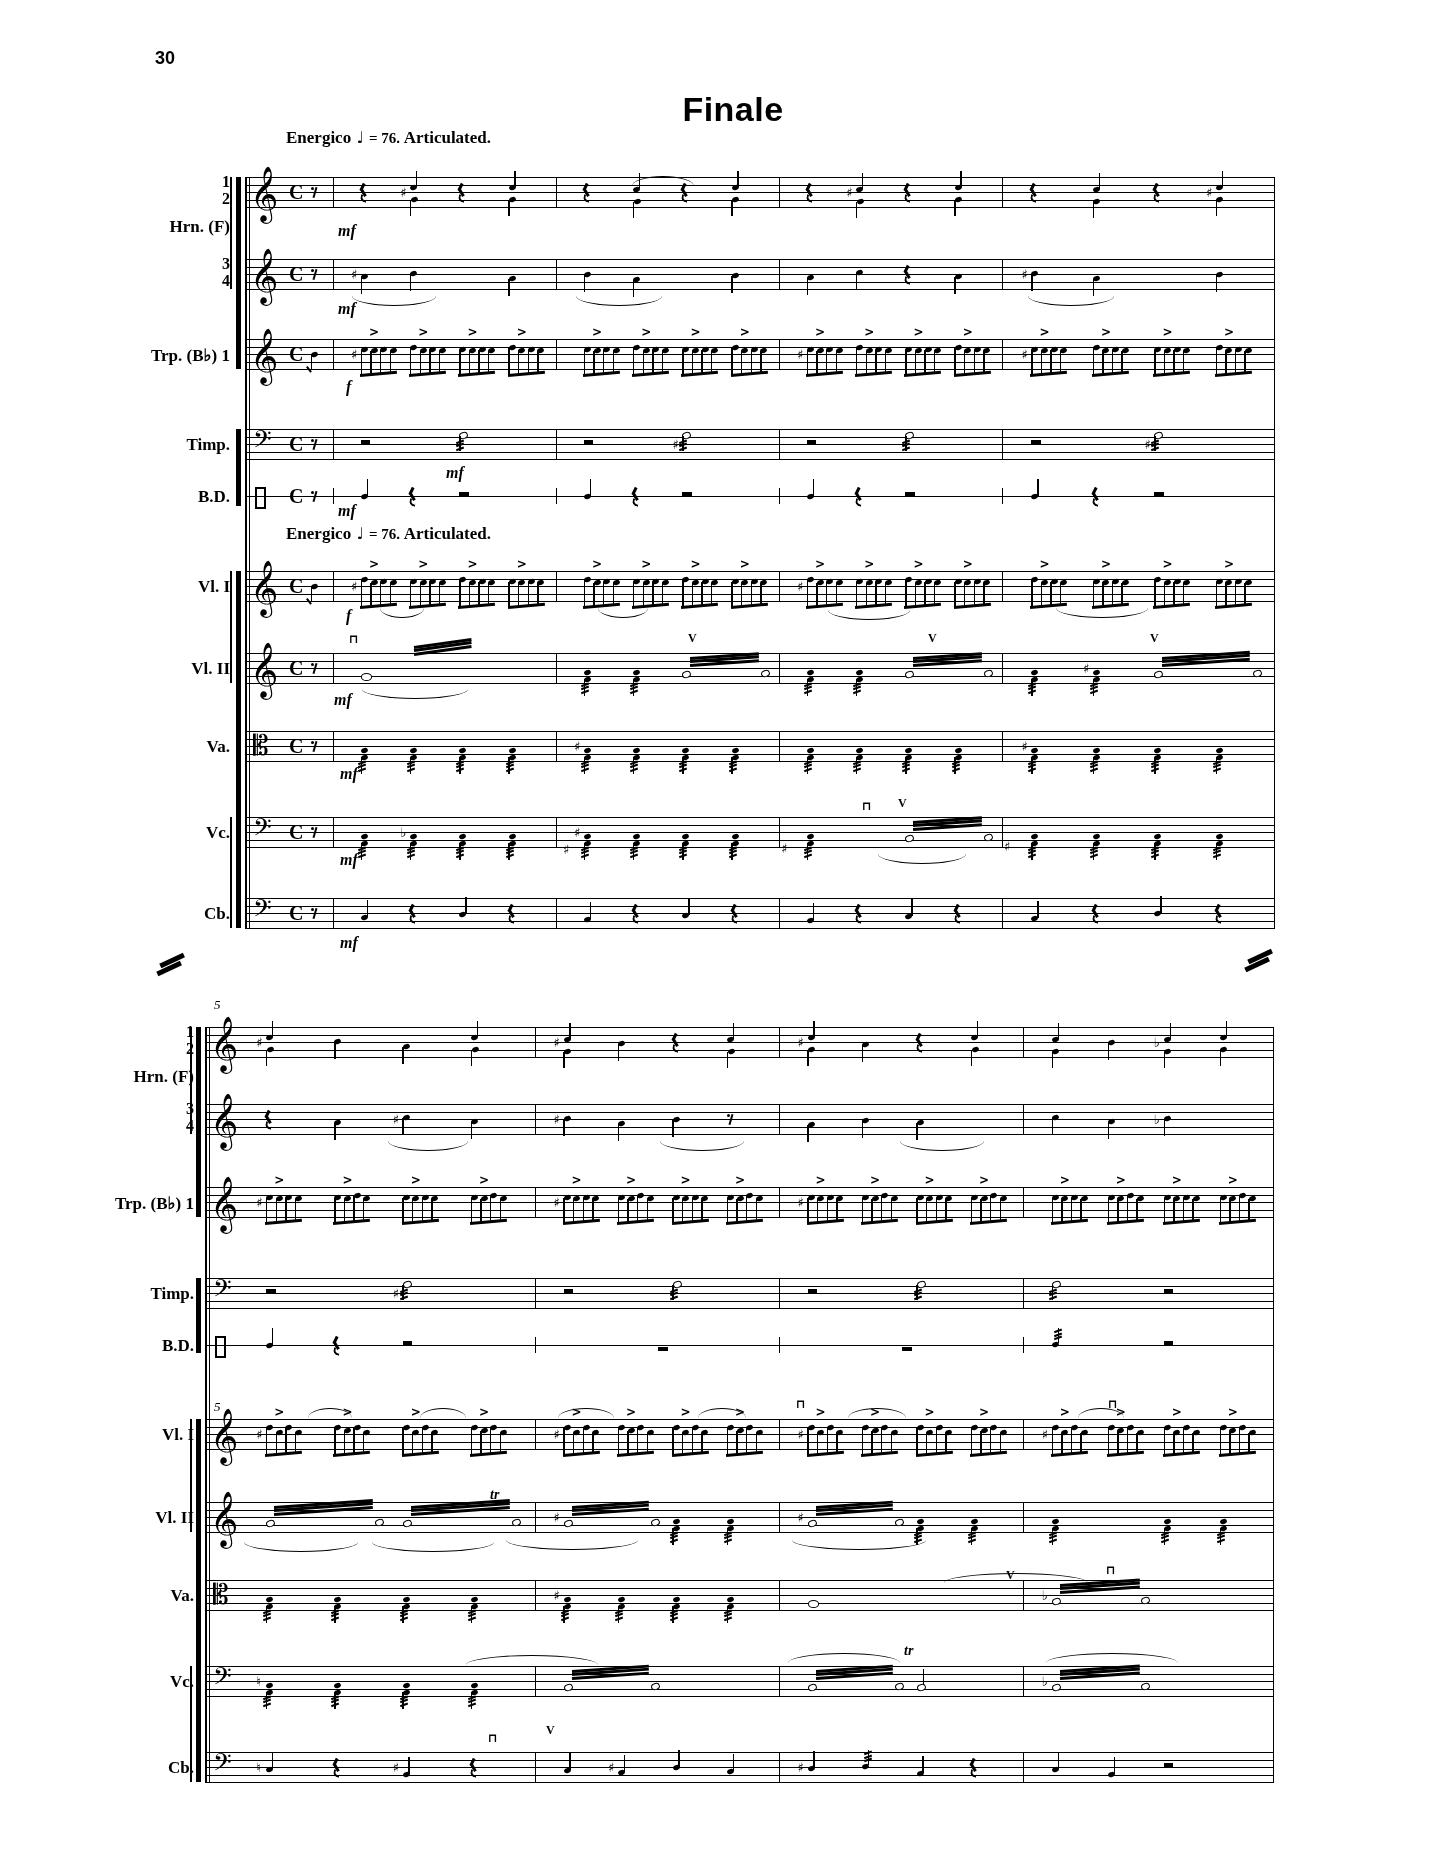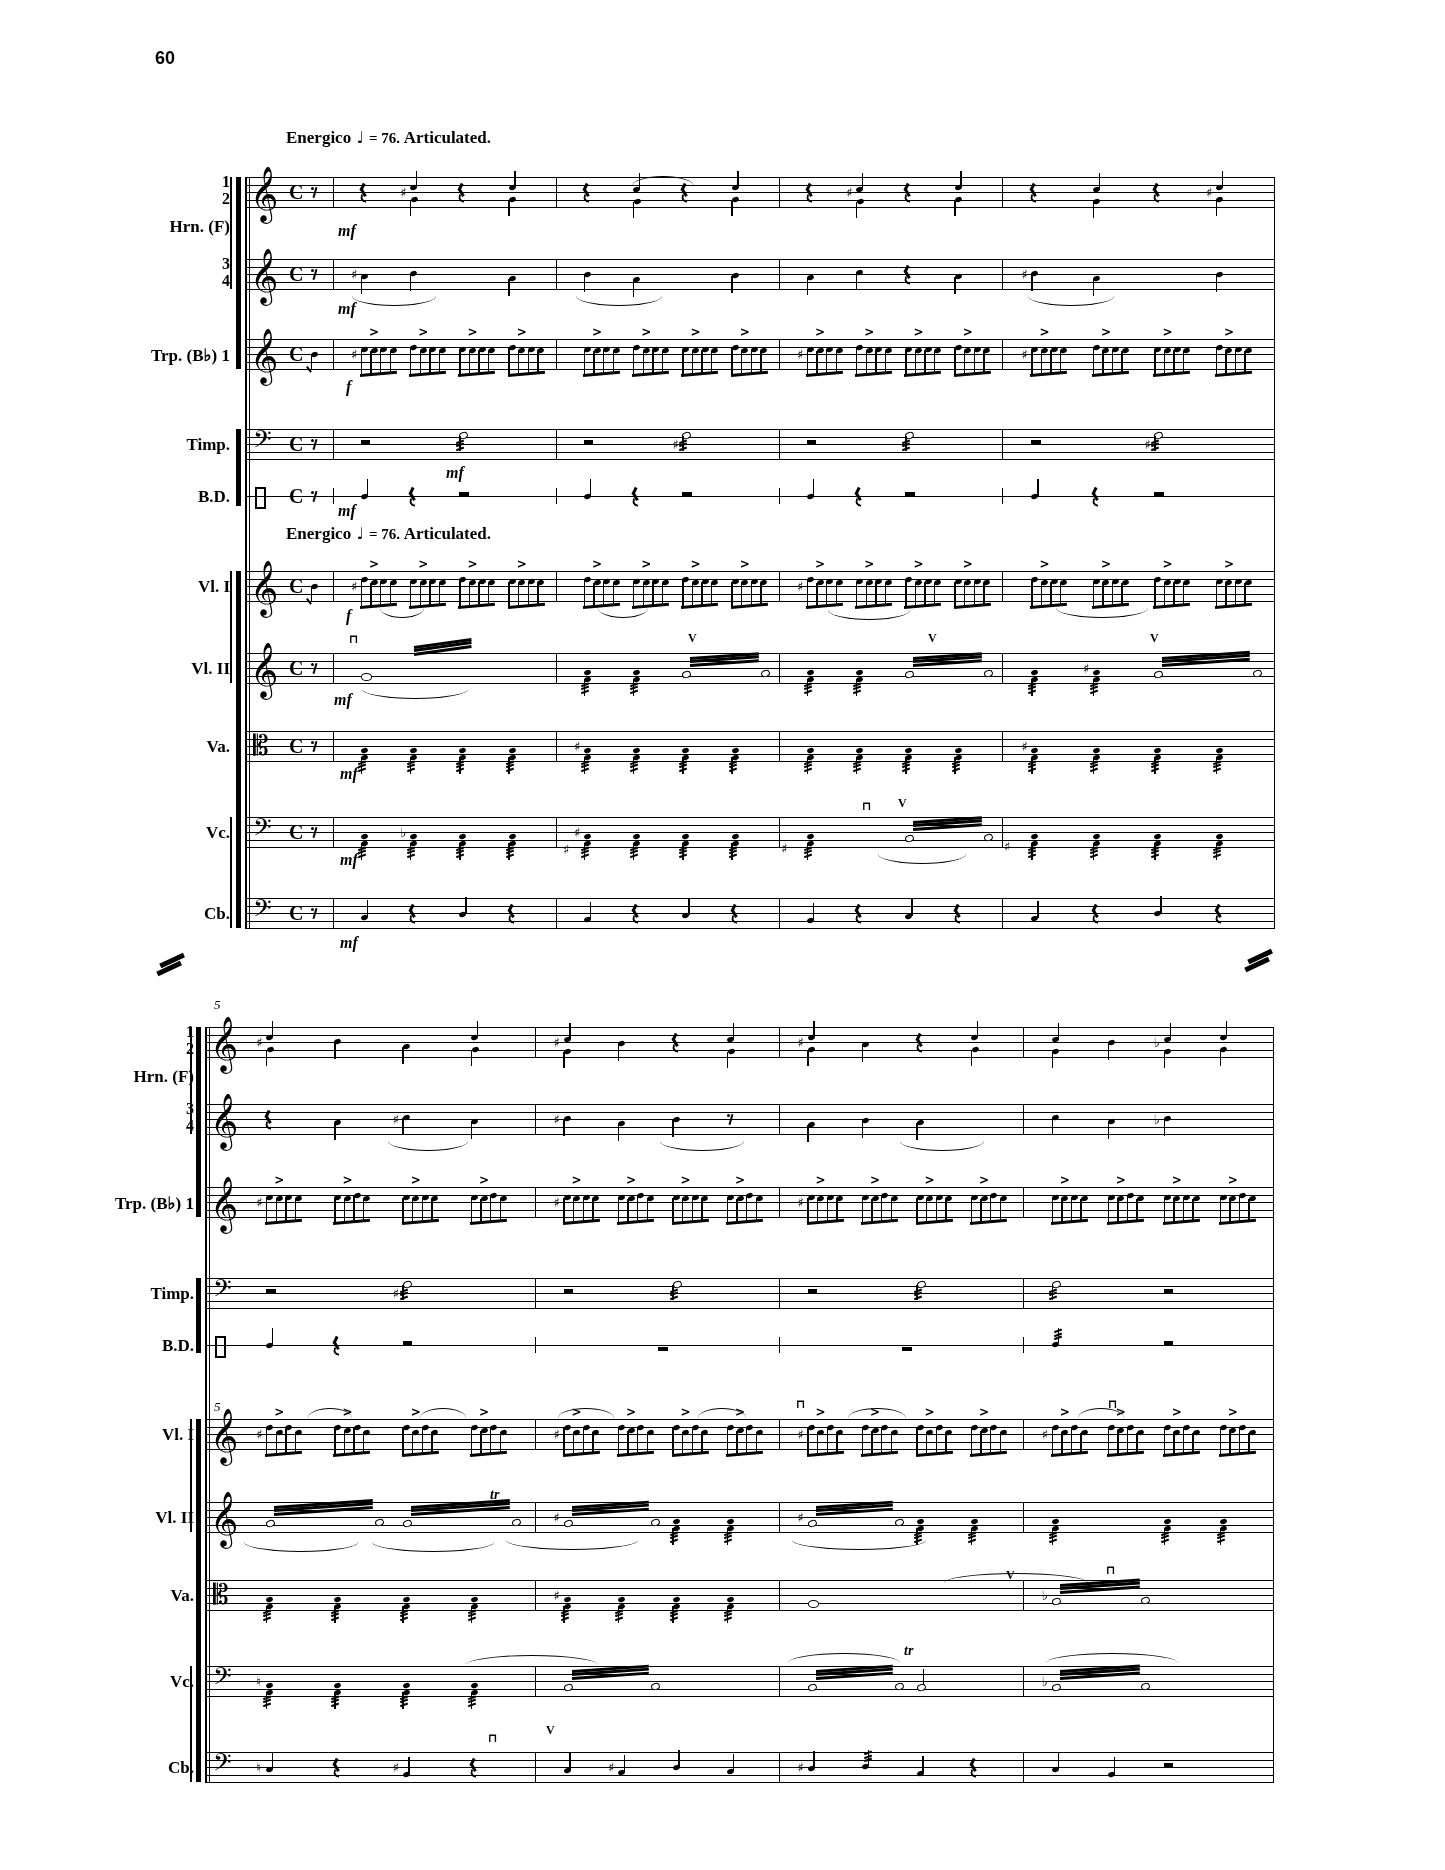--- a/index.html
+++ b/index.html
@@ -6,21 +6,22 @@
   .page{position:relative;width:1445px;height:1870px;background:#ffffff;overflow:hidden;
         font-family:"Liberation Serif",serif;color:#000;}
   .abs{position:absolute;white-space:nowrap;color:#000;line-height:1;}
   .pageno{left:155px;top:48px;font:bold 18px "Liberation Sans",sans-serif;}
   .title{left:583px;top:90px;width:300px;text-align:center;font:bold 34px "Liberation Sans",sans-serif;letter-spacing:.5px;}
 </style>
 </head>
 <body>
 
 <div class="page">
-  <div class="abs pageno">60</div>
+  <div class="abs pageno">30</div>
+  <div class="abs title">Finale</div>
   <div id="score">
       <div class="abs" style="left: 245px; top: 177px; width: 2.2px; height: 751.5px; background: rgb(0, 0, 0);"></div>
       <div class="abs" style="left: 249px; top: 177px; width: 1px; height: 751.5px; background: rgb(0, 0, 0);"></div>
       <div class="abs" style="left: 1274px; top: 177px; width: 1.4px; height: 751.5px; background: rgb(0, 0, 0);"></div>
       <div class="abs" style="left: 236px; top: 177px; width: 4.5px; height: 192px; background: rgb(0, 0, 0);"></div>
       <div class="abs" style="left: 236px; top: 429px; width: 4.5px; height: 77px; background: rgb(0, 0, 0);"></div>
       <div class="abs" style="left: 236px; top: 571px; width: 4.5px; height: 357px; background: rgb(0, 0, 0);"></div>
       <div class="abs" style="left: 230px; top: 177px; width: 1.8px; height: 112px; background: rgb(0, 0, 0);"></div>
       <div class="abs" style="left: 230px; top: 571px; width: 1.8px; height: 112px; background: rgb(0, 0, 0);"></div>
       <div class="abs" style="left: 230px; top: 817px; width: 1.8px; height: 111px; background: rgb(0, 0, 0);"></div>

